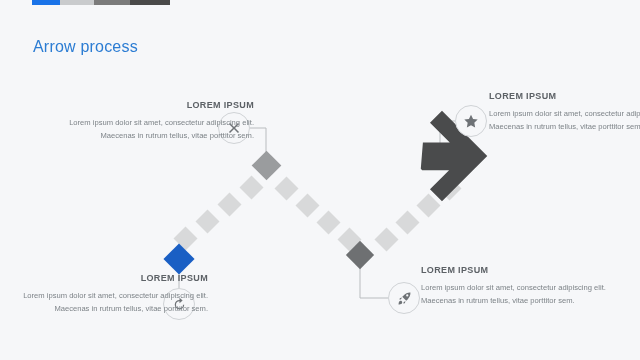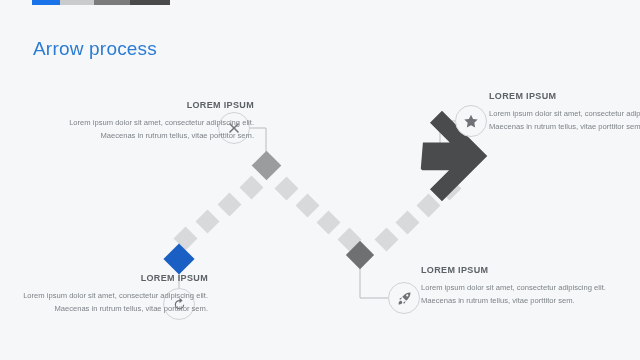--- a/index.html
+++ b/index.html
@@ -29,21 +29,21 @@
     width: 138px;
     height: 5px;
     display: flex;
   }
   #topbar .seg { height: 100%; }
   
   #title {
     position: absolute;
     left: 33px;
     top: 38px;
-    font-size: 19px;
+    font-size: 16px;
     letter-spacing: 0.2px;
     color: #2b7cd3;
     font-family: "Liberation Sans", sans-serif;
     white-space: nowrap;
   }
   
   #graphic {
     position: absolute;
     left: 0; top: 0;
     width: 640px;

